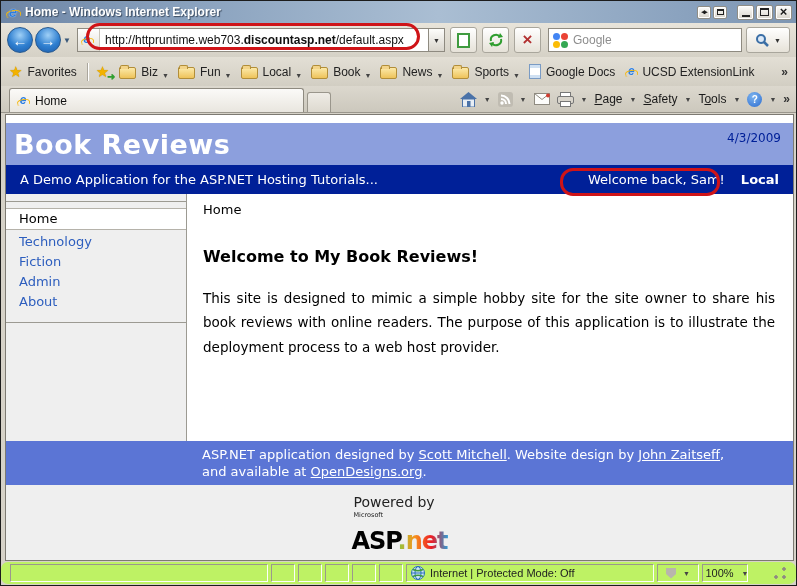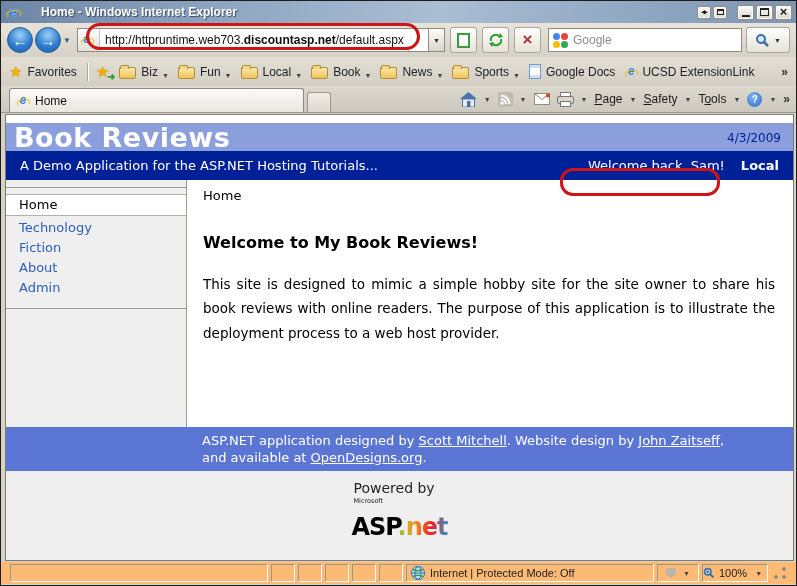--- a/index.html
+++ b/index.html
@@ -7,21 +7,21 @@
   .frame {
     position:relative; width:797px; height:586px;
     background:#d6d2c8; border:1px solid #1c1c1c; overflow:hidden;
   }
   
   .titlebar {
     position:absolute; top:0; left:0; right:0; height:22px;
     background:linear-gradient(to right,#6e86a6,#8ba3bf 25%,#aabed3 55%,#8ba3bf 85%,#7d95b2);
     display:flex; align-items:center; padding:0 4px; color:#fff;
   }
-  .titlebar .title { font-size:12px; font-weight:bold; text-shadow:1px 1px 1px #3a4a5e; margin-left:20px; }
+  .titlebar .title { font-size:12px; font-weight:bold; text-shadow:1px 1px 1px #3a4a5e; margin-left:4px; }
   .ie-e {
     display:inline-block; width:16px; height:16px; text-align:center;
     color:#2a7de1; font-weight:bold; font-style:italic; font-size:15px; line-height:15px;
     text-shadow:0 0 1px #fff; position:relative;
   }
   .ie-e::after{ content:""; position:absolute; left:1px; top:6px; width:13px; height:6px;
     border:1.5px solid #f5b80c; border-bottom:none; border-radius:50% 50% 0 0; transform:rotate(-8deg); }
   .win-controls { margin-left:auto; display:flex; align-items:center; gap:2px; }
   .win-btn {
     width:17px; height:15px; background:linear-gradient(#fdfdfb,#d9d5cc);
@@ -145,21 +145,21 @@
   .help-circle::before { content:"?"; }
   
   .viewport {
     position:absolute; top:113px; left:4px; width:789px; height:447px;
     background:#fff; border:1px solid #7d7a72; overflow:hidden;
     font-family:"DejaVu Sans",sans-serif;
     display:flex; flex-direction:column;
   }
   .vp-spacer { height:8px; background:#fff; flex:none; }
   .site-header {
-    height:28px; flex:none; background:#8c9fdd; position:relative;
+    height:42px; flex:none; background:#8c9fdd; position:relative;
     display:flex; align-items:center;
   }
   .site-title { color:#fff; font-size:27px; font-weight:bold; padding-left:8px; letter-spacing:0.5px; }
   .site-date { position:absolute; right:12px; top:8px; color:#002098; font-size:12px; }
   .navy-bar {
     height:29px; flex:none; background:#002098; color:#fff; font-size:13px;
     display:flex; align-items:center; padding:0 14px;
   }
   .navy-right { margin-left:auto; display:flex; align-items:center; gap:16px; }
   .logout { font-weight:bold; color:#fff; }
@@ -190,28 +190,28 @@
   .asp-row { font-size:24px; margin-top:0; }
   .asp-row .asp { font-weight:bold; color:#000; letter-spacing:-1px; }
   .asp-row .net {
     font-weight:bold; letter-spacing:-1px;
     background:linear-gradient(90deg,#8cc63f,#f7941d,#ed1c24,#2e9bd6);
     -webkit-background-clip:text; background-clip:text; color:transparent;
   }
   
   .statusbar {
     position:absolute; top:561px; left:0; right:0; height:22px;
-    background:#fdba74; display:flex; align-items:center; padding:0 9px; gap:3px; font-size:11px; color:#222;
+    background:#bef264; display:flex; align-items:center; padding:0 9px; gap:3px; font-size:11px; color:#222;border-radius:7px;
   }
   .panel { border:1px solid; border-color:#9b978d #fdfdfb #fdfdfb #9b978d; height:18px; display:flex; align-items:center; }
   .panel.big { width:258px; }
   .panel.sq { width:24px; }
   .panel.zone { width:248px; padding:0 4px; gap:5px; }
   .panel.action { width:42px; justify-content:center; gap:3px; }
-  .panel.zoom { width:66px; gap:4px; }
+  .panel.zoom { width:46px; justify-content:center; gap:4px; }
   .grip { margin-left:auto; width:14px; height:14px;
     background:
       radial-gradient(circle at 11px 3px,#8f8b81 1.5px,transparent 2px),
       radial-gradient(circle at 11px 11px,#8f8b81 1.5px,transparent 2px),
       radial-gradient(circle at 3px 11px,#8f8b81 1.5px,transparent 2px);
   }
   .shield-glyph { width:10px; height:11px; background:#b9b6ac; clip-path:polygon(0 0,100% 0,100% 60%,50% 100%,0 60%); }
   
   .annotation { position:absolute; border:3px solid #cf1418; border-radius:16px; pointer-events:none; z-index:50; }
   .ann-url { left:85px; top:22px; width:334px; height:27px; }
@@ -402,22 +402,22 @@
         <span>Welcome back, Sam!</span>
         <span class="logout">Local</span>
       </span>
     </div>
     <div class="main-row">
       <div class="sidebar">
         <div class="menu-box">
           <div class="menu-item active">Home</div>
           <div class="menu-item">Technology</div>
           <div class="menu-item">Fiction</div>
+          <div class="menu-item">Admin</div>
           <div class="menu-item">About</div>
-          <div class="menu-item">Admin</div>
         </div>
       </div>
       <div class="content">
         <div class="breadcrumb">Home</div>
         <h1>Welcome to My Book Reviews!</h1>
         <p>This site is designed to mimic a simple hobby site for the site owner to share his book reviews with online readers. The purpose of this application is to illustrate the deployment process to a web host provider.</p>
       </div>
     </div>
     <div class="site-footer">
       <span>ASP.NET application designed by </span><a>Scott Mitchell</a><span>. Website design by </span><a>John Zaitseff</a><span>,</span><br>

